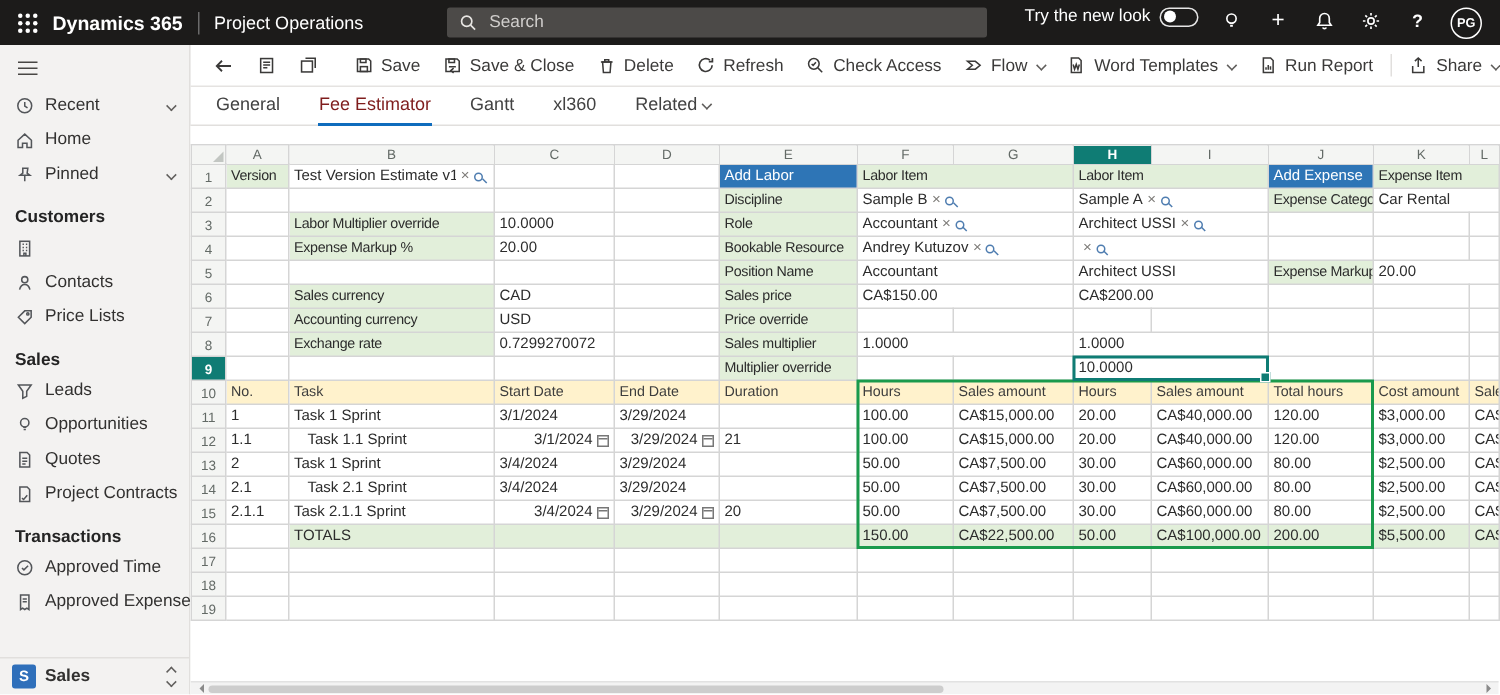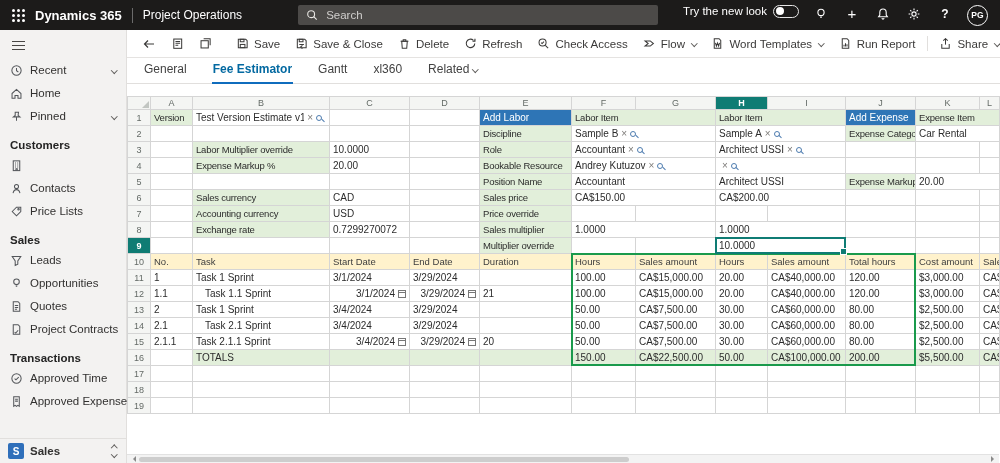--- a/index.html
+++ b/index.html
@@ -58,21 +58,21 @@
   .cmd-right{margin-left:auto;display:flex;align-items:center}
 
   
   .titlebar{padding:5px 16px 0}
   .title-line{display:flex;align-items:baseline;gap:6px}
   .title{font-size:15px;font-weight:700}
   .saved{font-size:11.5px;color:#605e5c}
   .entity{font-size:11px;font-weight:700;margin-top:2px}
   .tabs{display:flex;gap:24px;padding:0 16px;height:26px;align-items:flex-end;border-bottom:1px solid #e1dfdd;font-size:12px;color:#424242}
   .tab{padding:0 1px 7px;position:relative;cursor:pointer;display:flex;align-items:center;gap:4px;white-space:nowrap}
-  .tab.active{font-weight:700;color:#0369a1}
+  .tab.active{font-weight:400;color:#7f1d1d}
   .tab.active::after{content:"";position:absolute;left:0;right:0;bottom:-1px;height:2px;background:var(--tabaccent)}
 
   
   .gridwrap{flex:1;position:relative;padding-top:12px;overflow:hidden;background:#fff}
   table.sheet{border-collapse:collapse;table-layout:fixed;width:872px;font-size:10px;color:#2c2c2c}
   .sheet th,.sheet td{border:1px solid #d5d5d5;height:16px;padding:0 3px;overflow:hidden;white-space:nowrap;font-weight:400;text-align:left;cursor:cell}
   .sheet .ch{height:13px;background:#f4f5f3;font-size:9px;color:#636a66;text-align:center;position:relative;padding:0}
   .sheet .rh{background:#f4f5f3;font-size:9px;color:#636a66;text-align:center;padding:0}
   .sheet th.selh{background:var(--sel);color:#fff;font-weight:700}
   .corner .tri{position:absolute;right:1px;bottom:1px;width:0;height:0;border-left:7px solid transparent;border-bottom:7px solid #c2c6c2}

